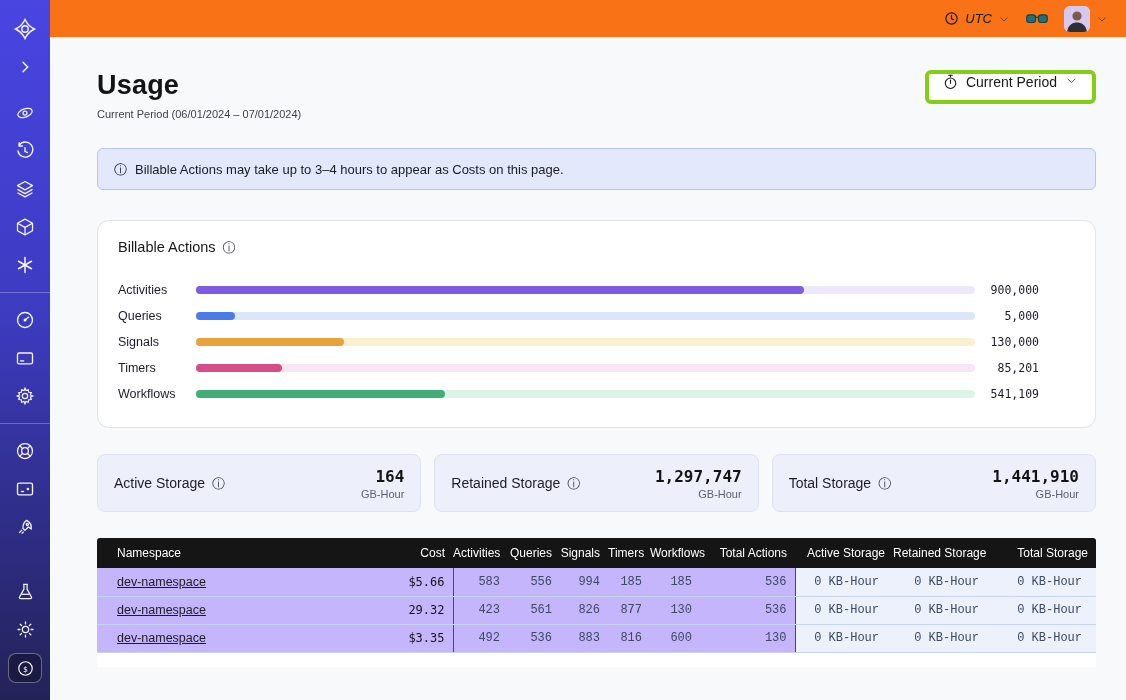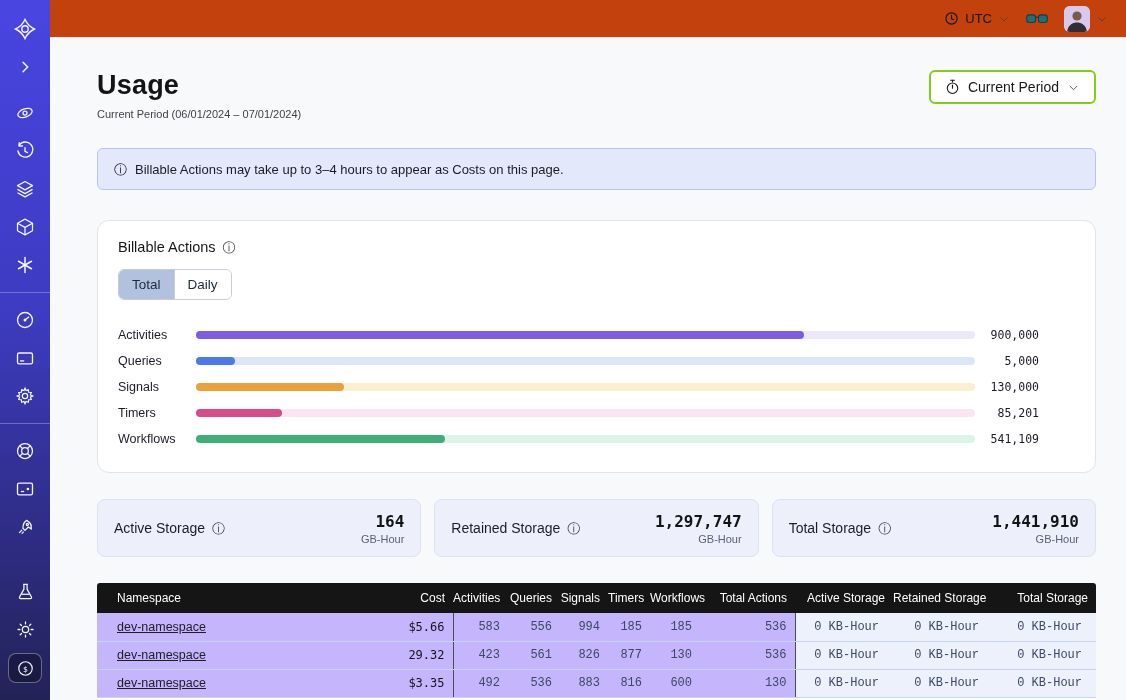--- a/index.html
+++ b/index.html
@@ -6,22 +6,22 @@
   html,body { width:1126px; height:700px; overflow:hidden; background:#fff;
     font-family:"Liberation Sans", sans-serif; color:#18181b; }
   .mono { font-family:"DejaVu Sans Mono", monospace; }
 
   
   #app { display:flex; width:1126px; height:700px; }
   #sidebar { width:50px; height:700px; flex:0 0 50px;
     background:linear-gradient(180deg,#4845e2 0%,#3d3bc0 45%,#232257 100%);
     display:flex; flex-direction:column; align-items:center; padding:10px 0 12px; }
   #main { flex:1; display:flex; flex-direction:column; height:700px; }
-  #topbar { height:38px; background:#c2410c; border-bottom:1px solid #e9e9ee;
-    display:flex; align-items:center; justify-content:flex-end; gap:16px; padding-right:18px; }
+  #topbar { height:38px; background:#f97316; border-bottom:1px solid #e9e9ee;
+    display:flex; align-items:center; justify-content:flex-end; gap:16px; padding-right:18px;font-style:italic; }
   #page { flex:1; background:#f8f9fb; overflow:hidden; padding:0 30px 0 47px; }
   .container { width:999px; }
 
   
   .sb-item { width:50px; height:28px; display:flex; align-items:center; justify-content:center;
     color:rgba(255,255,255,.92); cursor:pointer; margin:5px 0; }
   .sb-item svg { display:block; }
   .sb-divider { width:50px; height:1px; background:rgba(255,255,255,.28); margin:8px 0; }
   .sb-spacer { flex:1; }
   .sb-active { background:rgba(0,0,0,.28); border:1px solid rgba(255,255,255,.35);
@@ -30,22 +30,22 @@
   
   .tb-group { display:flex; align-items:center; gap:6px; cursor:pointer; }
   .tb-tz-label { font-size:13px; color:#18181b; }
   .avatar { width:26px; height:26px; border-radius:6px; background:#cfc2ea; overflow:hidden; }
   .chev { stroke:#3f3f46; stroke-width:1.6; fill:none; }
 
   
   .header-row { display:flex; justify-content:space-between; align-items:flex-start; margin-top:32px; }
   .page-title { font-size:27px; font-weight:600; letter-spacing:.2px; color:#141417; }
   .page-subtitle { font-size:11px; color:#3f3f46; margin-top:7px; }
-  .period-btn { display:flex; align-items:center; gap:8px; background:#fff;
-    border:2px solid #84cc16; border-radius:6px; height:34px; padding:0 14px;
+  .period-btn { display:flex; align-items:flex-start; gap:8px; background:#fff;
+    border:4px solid #84cc16; border-radius:6px; height:34px; padding:0 14px;
     font-size:14px; color:#18181b; cursor:pointer; }
 
   
   .banner { margin-top:28px; background:#e3e9fb; border:1px solid #b7c4f1; border-radius:6px;
     height:42px; display:flex; align-items:center; gap:8px; padding:0 16px;
     font-size:13px; color:#1b1b26; }
   .info-glyph { font-size:13px; line-height:1; color:inherit; }
 
   
   .card { margin-top:30px; background:#fff; border:1px solid #e3e3e9; border-radius:12px;
@@ -284,24 +284,20 @@
         <div class="banner">
           <span class="info-glyph">ⓘ</span>
           <span>Billable Actions may take up to 3–4 hours to appear as Costs on this page.</span>
         </div>
 
         <section class="card">
           <div class="card-title-row">
             <span>Billable Actions</span>
             <span class="info-glyph" style="color:#3f3f46">ⓘ</span>
           </div>
-          <div class="tabs" id="tabs">
-              <div class="tab selected">Total</div>
-              <div class="tab">Daily</div>
-            </div>
 
           <div class="chart-row">
             <div class="bars" id="bars">
   <div class="bar-line">
     <span class="bar-label">Activities</span>
     <div class="bar-track" style="background: rgb(236, 231, 251);">
       <div class="bar-fill" style="width: 78%; background: rgb(124, 92, 224);"></div>
     </div>
     <span class="bar-value mono">900,000</span>
   </div>

